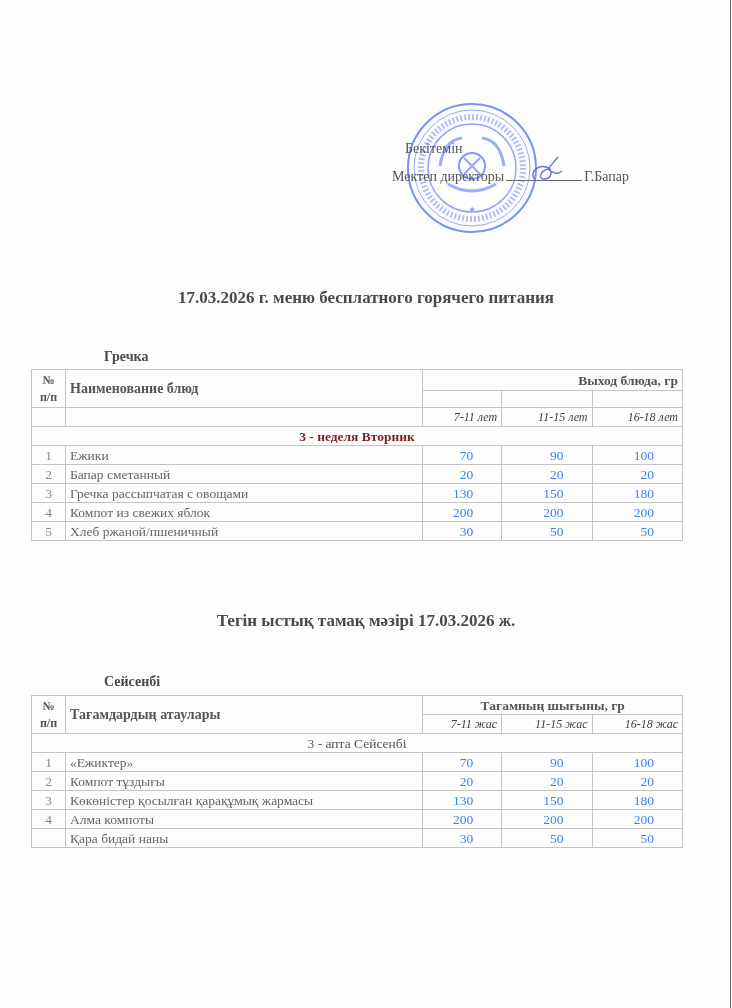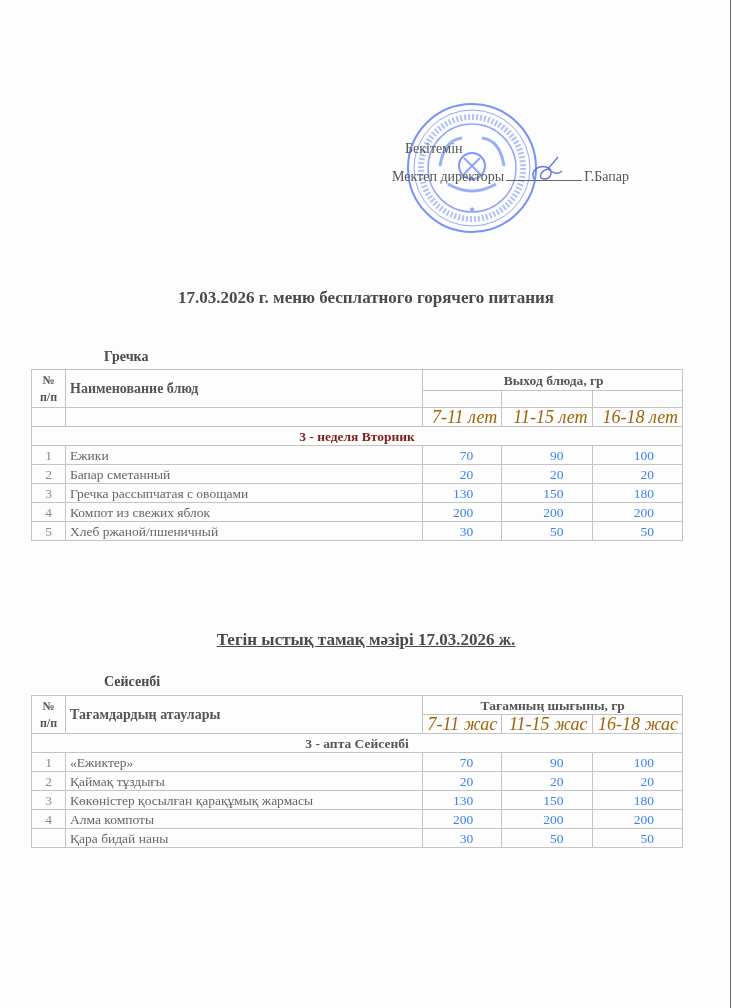--- a/index.html
+++ b/index.html
@@ -11,45 +11,45 @@
 
   
   .seal { position: absolute; left: 404px; top: 100px; width: 136px; height: 136px; }
   .approve-1 { position: absolute; left: 405px; top: 141px; font-size: 14px; color: #555; }
   .approve-2 { position: absolute; left: 392px; top: 168px; font-size: 14px; color: #555; white-space: nowrap; }
   .approve-2 .sig-line { display: inline-block; width: 76px; border-bottom: 1px solid #666; margin: 0 2px; height: 12px; vertical-align: baseline; position: relative; }
   .signature { position: absolute; left: 528px; top: 153px; width: 40px; height: 34px; }
 
   .title { position: absolute; left: 0; width: 732px; text-align: center; font-weight: bold; font-size: 17px; color: #4a4a4a; }
   .title-1 { top: 288px; }
-  .title-2 { top: 630px; text-decoration: underline; }
+  .title-2 { top: 611px; }
   .day { position: absolute; left: 104px; font-weight: bold; font-size: 14px; color: #4a4a4a; }
   .day-1 { top: 349px; }
   .day-2 { top: 674px; }
 
   table.menu {
     position: absolute; left: 31px; width: 652px; border-collapse: collapse; table-layout: fixed;
     font-size: 13.5px; color: #666;
   }
   table.menu td { border: 1px solid #c4c4c4; padding: 0 4px; height: 18px; line-height: 17px; overflow: hidden; white-space: nowrap; }
   .t1 { top: 369px; }
   .t2 { top: 695px; }
   .c-no { width: 32px; text-align: center; }
   .c-name { width: 336px; }
   .c-a1 { width: 74px; }
   .c-a2 { width: 85px; }
   .c-a3 { width: 85px; }
   .hdr-no { text-align: center; font-weight: bold; font-size: 12px; line-height: 15px; color: #555; }
   .hdr-name { font-weight: bold; color: #555; font-size: 14px; }
   .hdr-group { font-weight: bold; color: #555; }
-  .t1 .hdr-group { text-align: center; padding-left: 6px; margin-left: 16px; }
+  .t1 .hdr-group { text-align: right; padding-left: 6px; margin-left: 16px; }
   .t2 .hdr-group { text-align: center; }
-  .age { font-style: italic; text-align: right; color: #a16207; font-size: 18px; }
+  .age { font-style: italic; text-align: right; color: #404040; font-size: 12px; }
   .week { text-align: center; font-weight: bold; color: #7f1d1d; }
-  .t2 .week { font-weight: bold; color: #555; }
+  .t2 .week { font-weight: normal; color: #555; }
   .num { text-align: center; color: #888; }
   .dish { color: #666; margin-top: 24px; }
   .val { text-align: right; padding-right: 28px !important; color: #3b82f6; }
   .t1 .row-hdr-a td { height: 20px; }
   .t1 .row-hdr-b td { height: 16px; }
   .t1 .row-hdr-c td { height: 18px; }
   .t2 .row-hdr-a td { height: 18px; }
   .t2 .row-hdr-b td { height: 18px; }
 </style>
 </head>
@@ -174,21 +174,21 @@
   </tr>
   <tr>
     <td class="num">1</td>
     <td class="dish">«Ежиктер»</td>
     <td class="val">70</td>
     <td class="val">90</td>
     <td class="val">100</td>
   </tr>
   <tr>
     <td class="num">2</td>
-    <td class="dish">Қаймақ тұздығы</td>
+    <td class="dish">Компот тұздығы</td>
     <td class="val">20</td>
     <td class="val">20</td>
     <td class="val">20</td>
   </tr>
   <tr>
     <td class="num">3</td>
     <td class="dish">Көкөністер қосылған қарақұмық жармасы</td>
     <td class="val">130</td>
     <td class="val">150</td>
     <td class="val">180</td>

